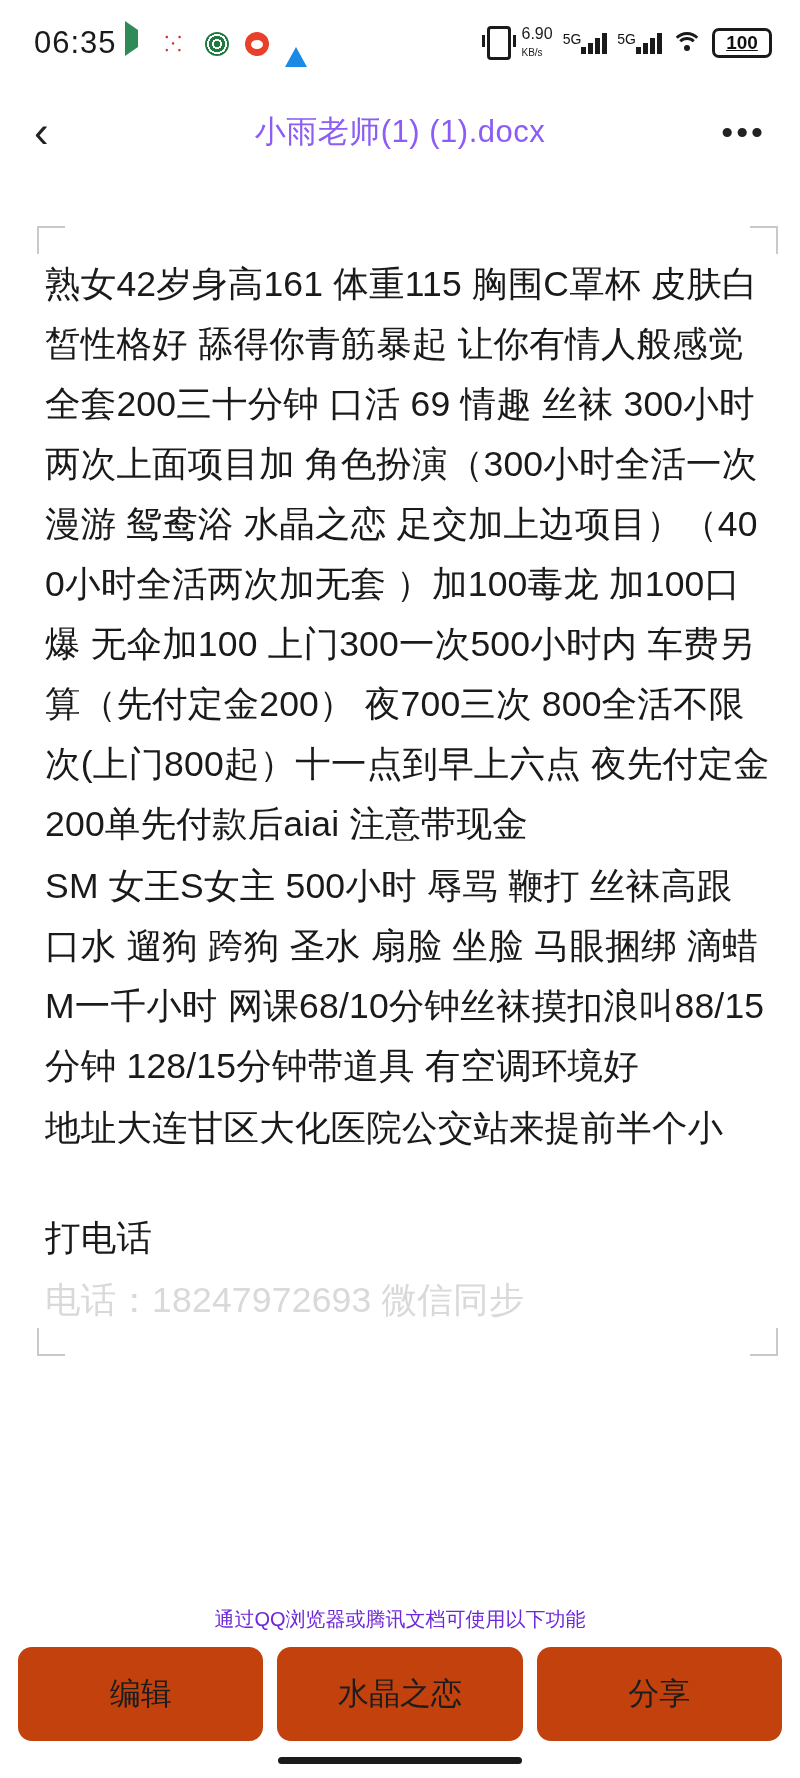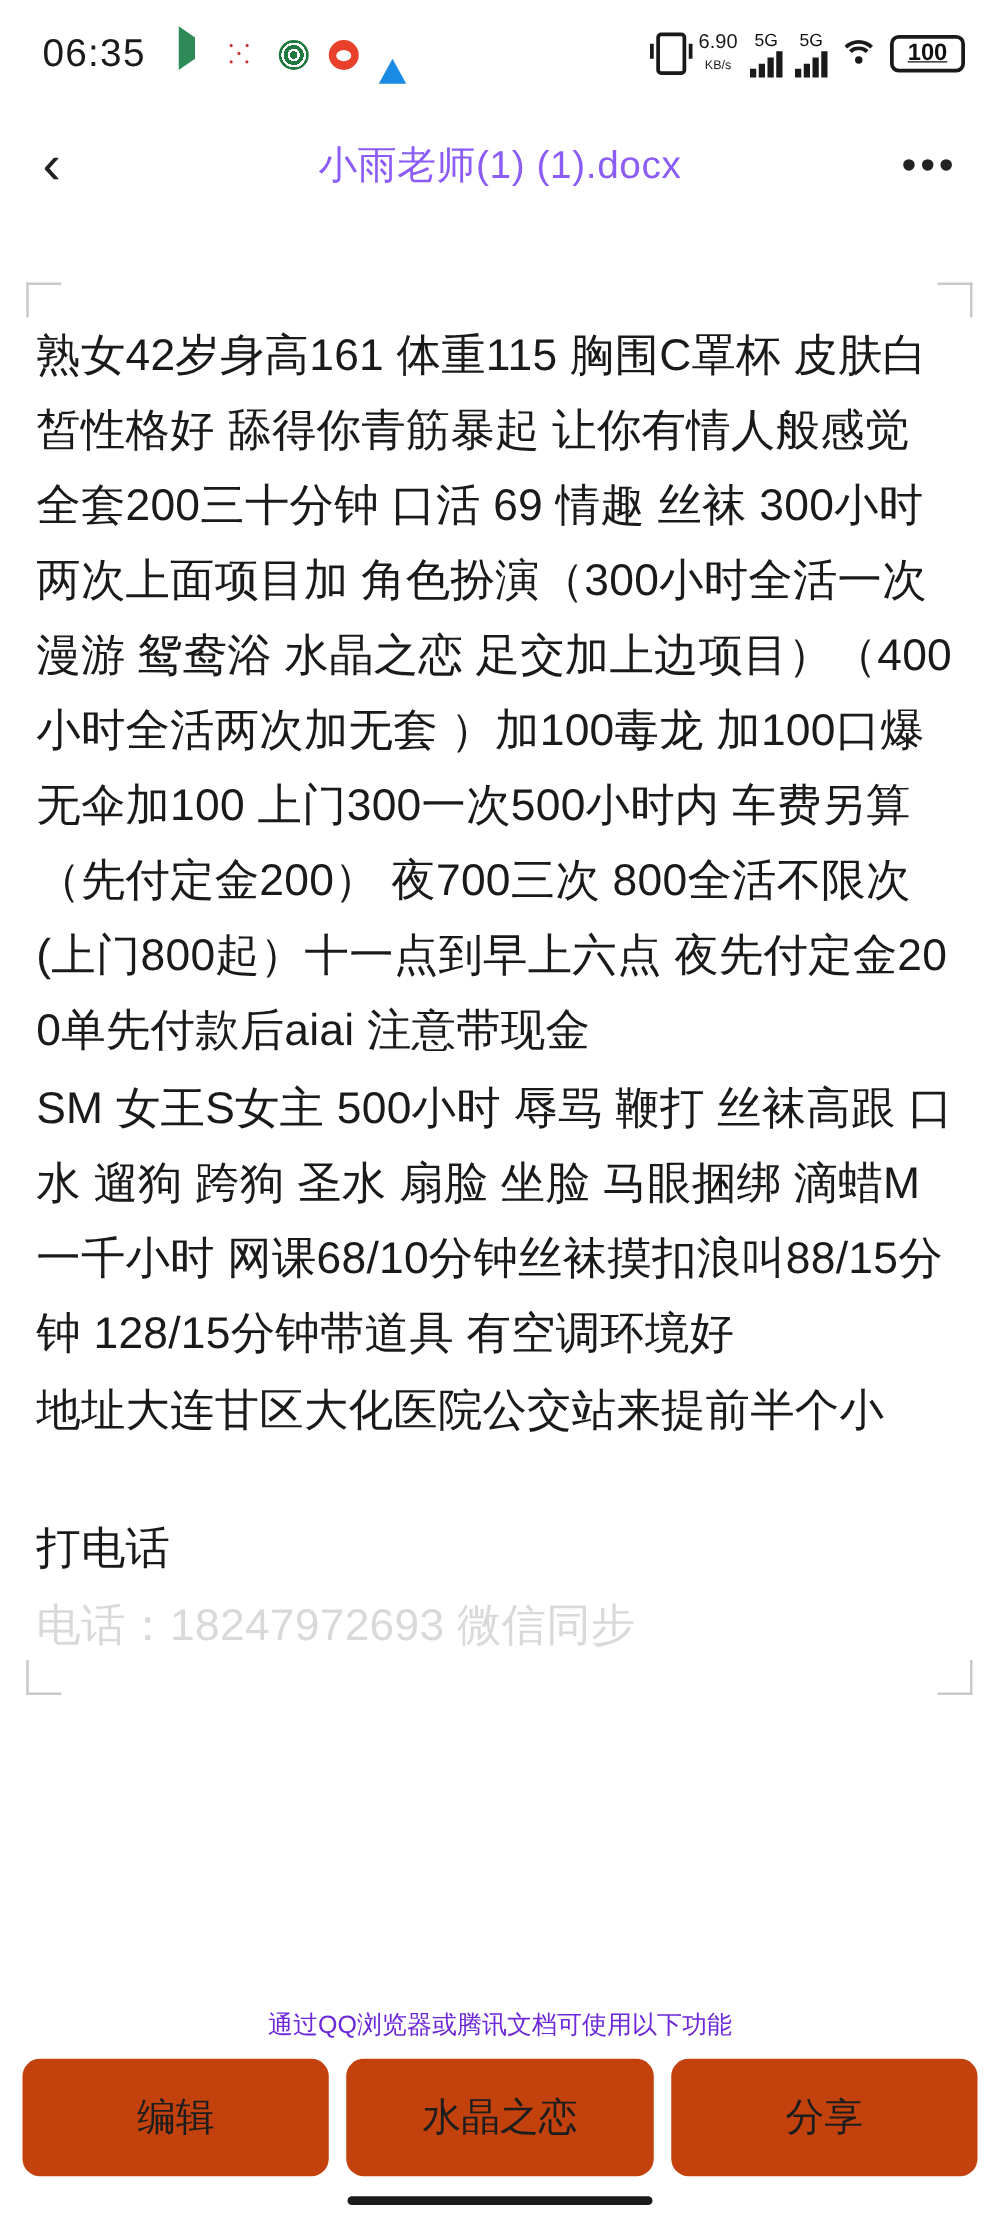--- a/index.html
+++ b/index.html
@@ -21,21 +21,21 @@
     height: 86px;
     display: flex;
     align-items: center;
     justify-content: space-between;
     padding: 0 28px 0 34px;
     box-sizing: border-box;
   }
   .status-left {
     display: flex;
     align-items: center;
-    gap: 26px;
+    gap: 8px;
   }
   .status-clock {
     font-size: 31px;
     letter-spacing: 1px;
     color: #1a1a1a;
     font-family: "Liberation Sans", sans-serif;
   }
   .status-icons-left {
     display: flex;
     align-items: center;
@@ -103,29 +103,28 @@
     position: absolute;
     top: 6px;
     width: 3px; height: 12px;
     background: #1a1a1a;
   }
   .ic-vibrate:before { left: -8px; }
   .ic-vibrate:after { right: -8px; }
   .net-speed {
     font-size: 16px;
     line-height: 17px;
-    text-align: center;
+    text-align: left;
     color: #1a1a1a;
     font-family: "Liberation Sans", sans-serif;
   }
   .net-speed .unit { font-size: 10px; }
   .sig-group {
     display: flex;
-    flex-direction: column;
-    align-items: center;
+    flex-direction: row;
     justify-content: flex-end;
   }
   .sig-label {
     font-size: 14px;
     line-height: 14px;
     margin-bottom: 1px;
   }
   .bars {
     display: flex;
     align-items: flex-end;
@@ -203,21 +202,21 @@
     font-size: 34px;
     letter-spacing: 3px;
     color: #222;
     cursor: pointer;
     line-height: 20px;
   }
 
   
   .doc-area {
     position: relative;
-    margin: 76px 22px 0 21px;
+    margin: 76px 22px 0 37px;
     padding: 0 8px;
   }
   .corner {
     position: absolute;
     width: 26px;
     height: 26px;
     border-color: #c9c9c9;
     border-style: solid;
     border-width: 0;
   }

